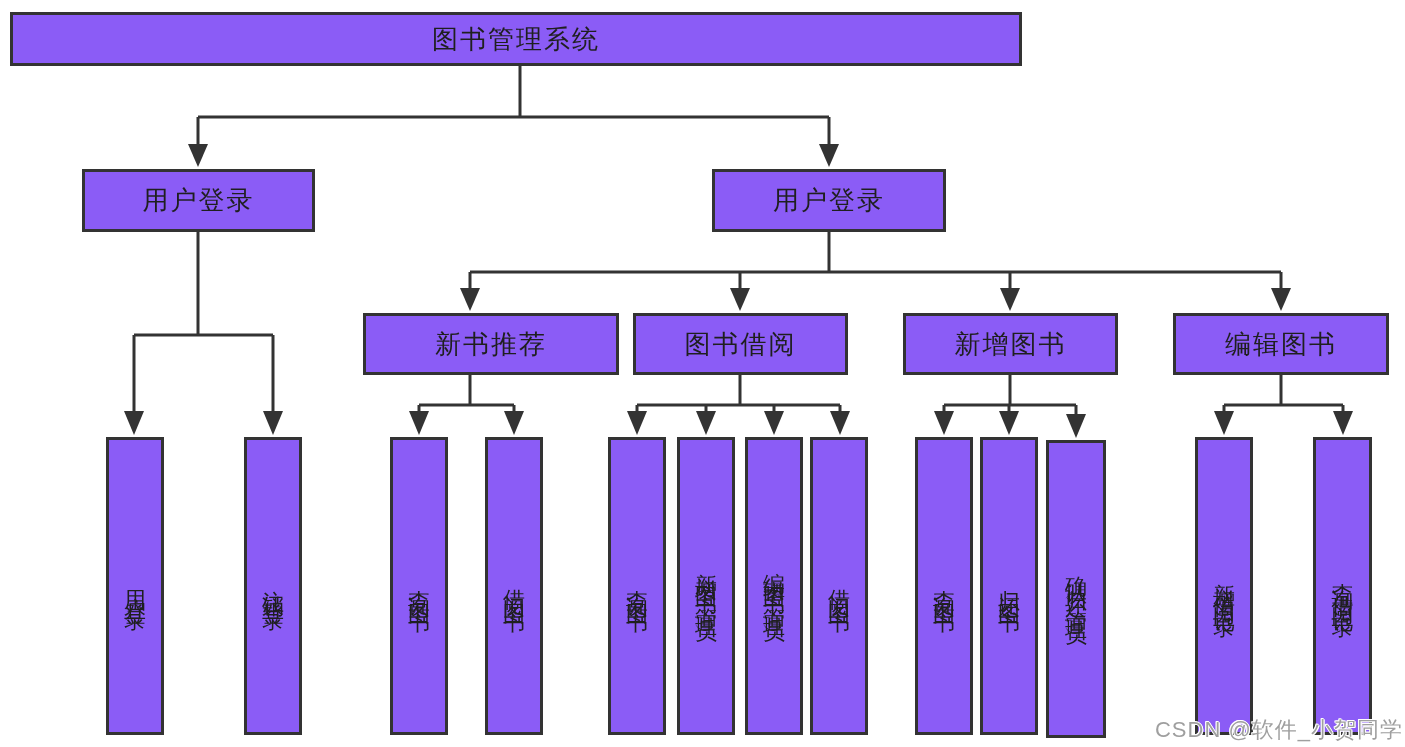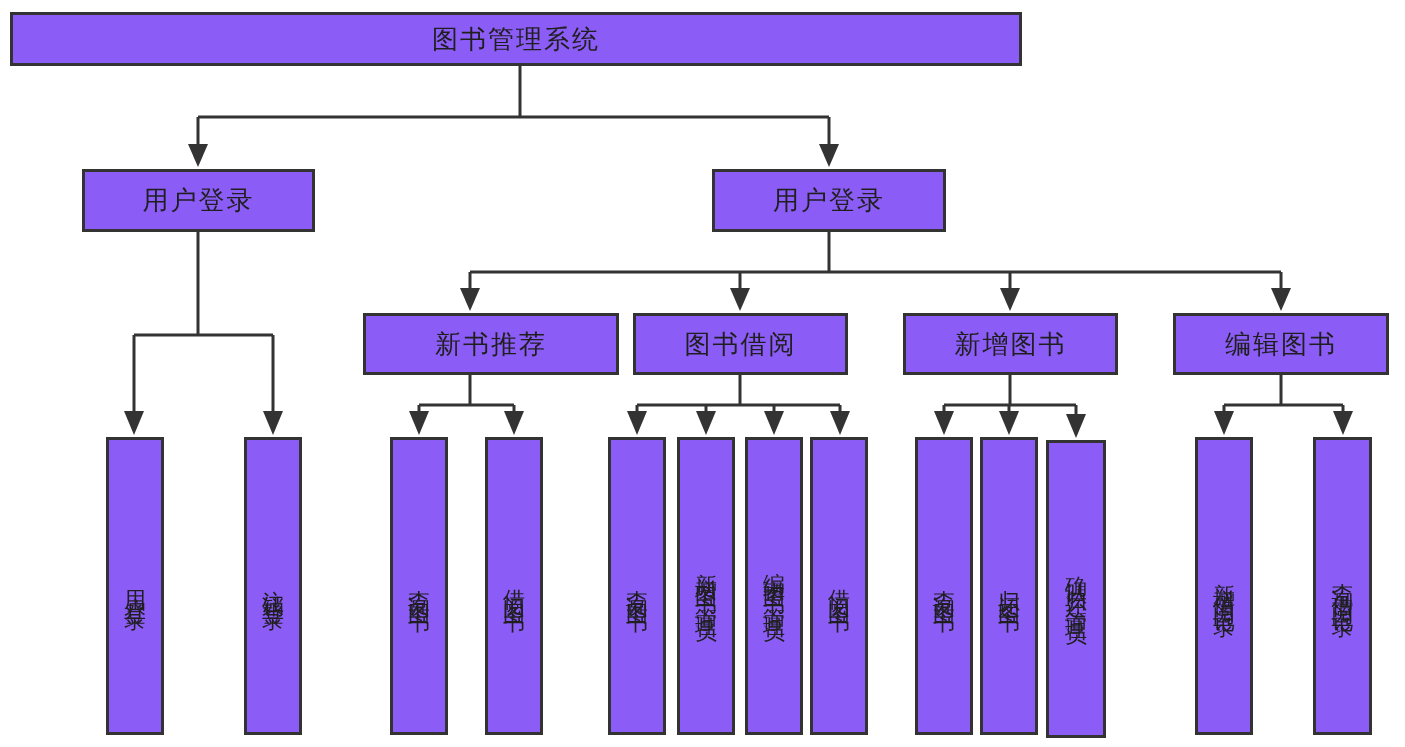--- a/index.html
+++ b/index.html
@@ -227,14 +227,15 @@
     <span>确认归还（管理员）</span>
   </div>
 
   <div class="node vbox n-e1">
     <span>新增借阅记录</span>
   </div>
   <div class="node vbox n-e2">
     <span>查询借阅记录</span>
   </div>
 
+  <div class="watermark">CSDN @软件_小贺同学</div>
 
 </div>
 
 </body></html>

